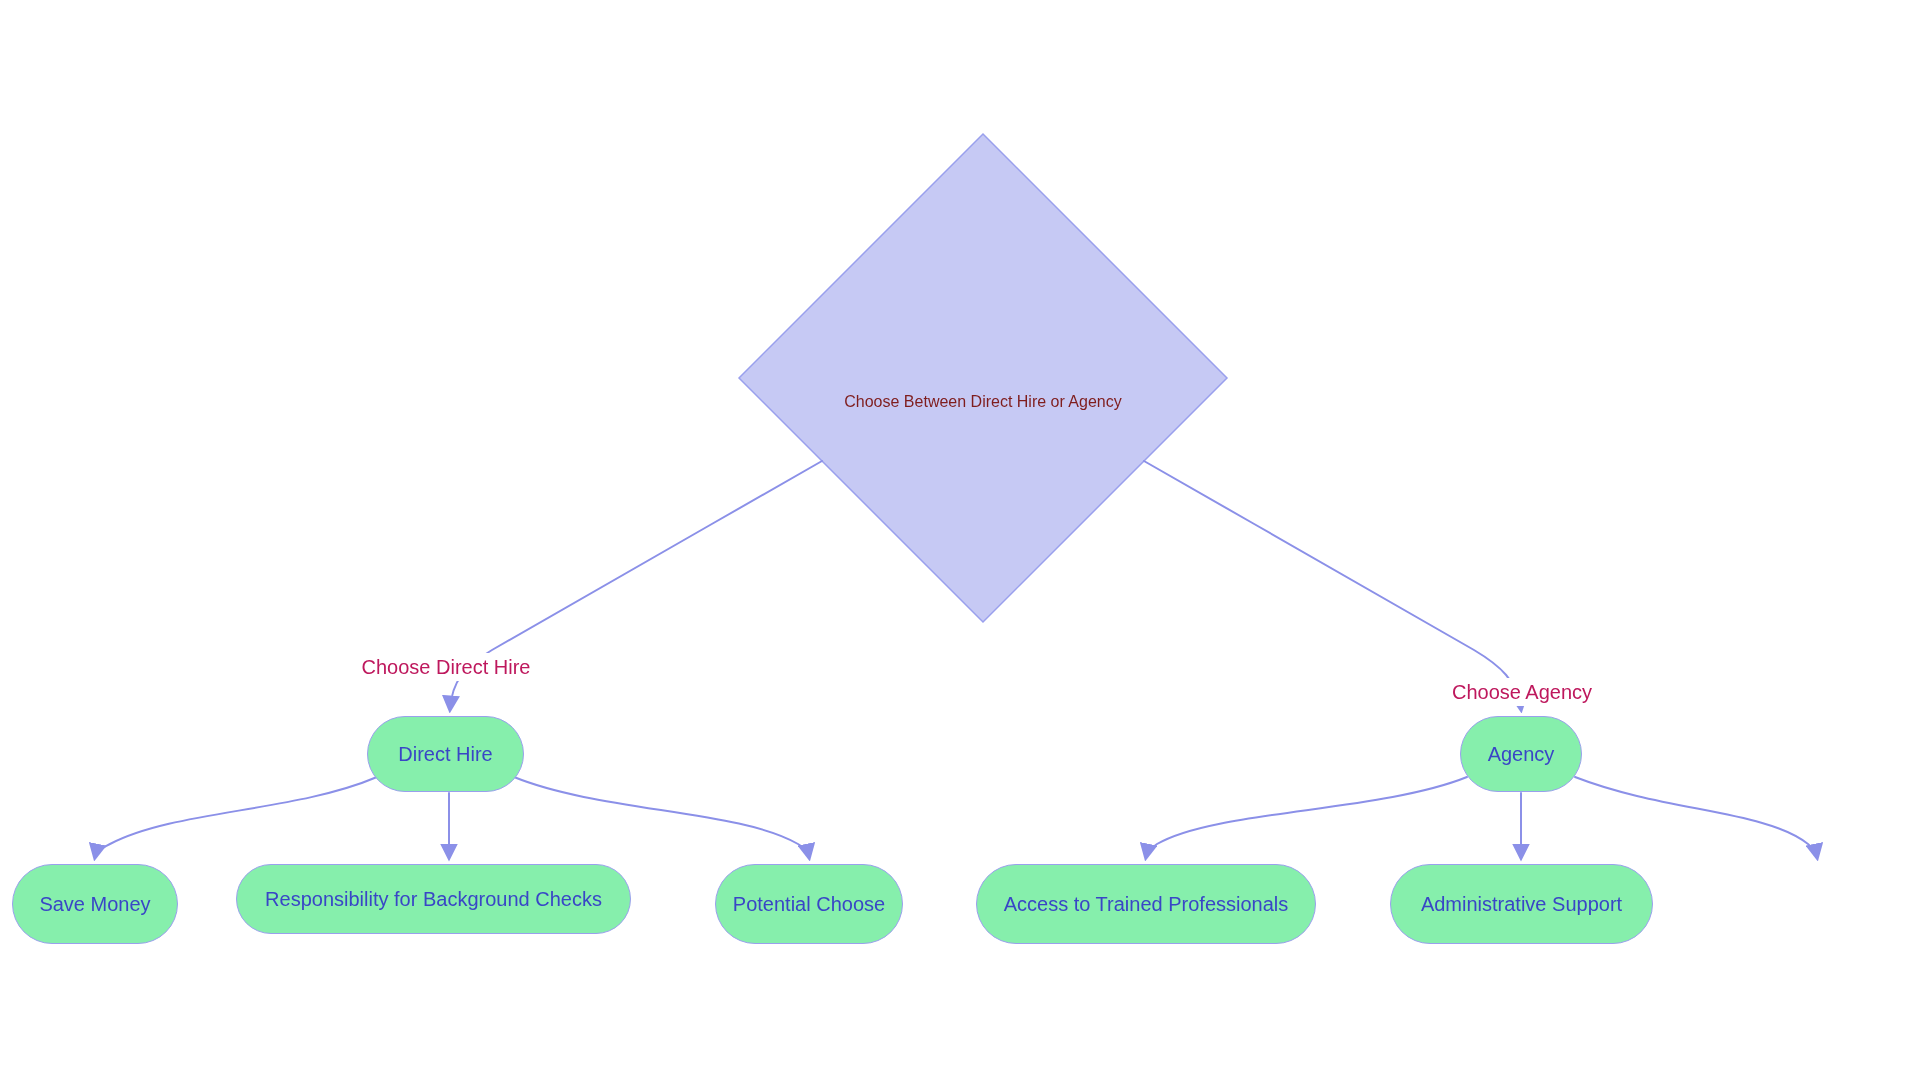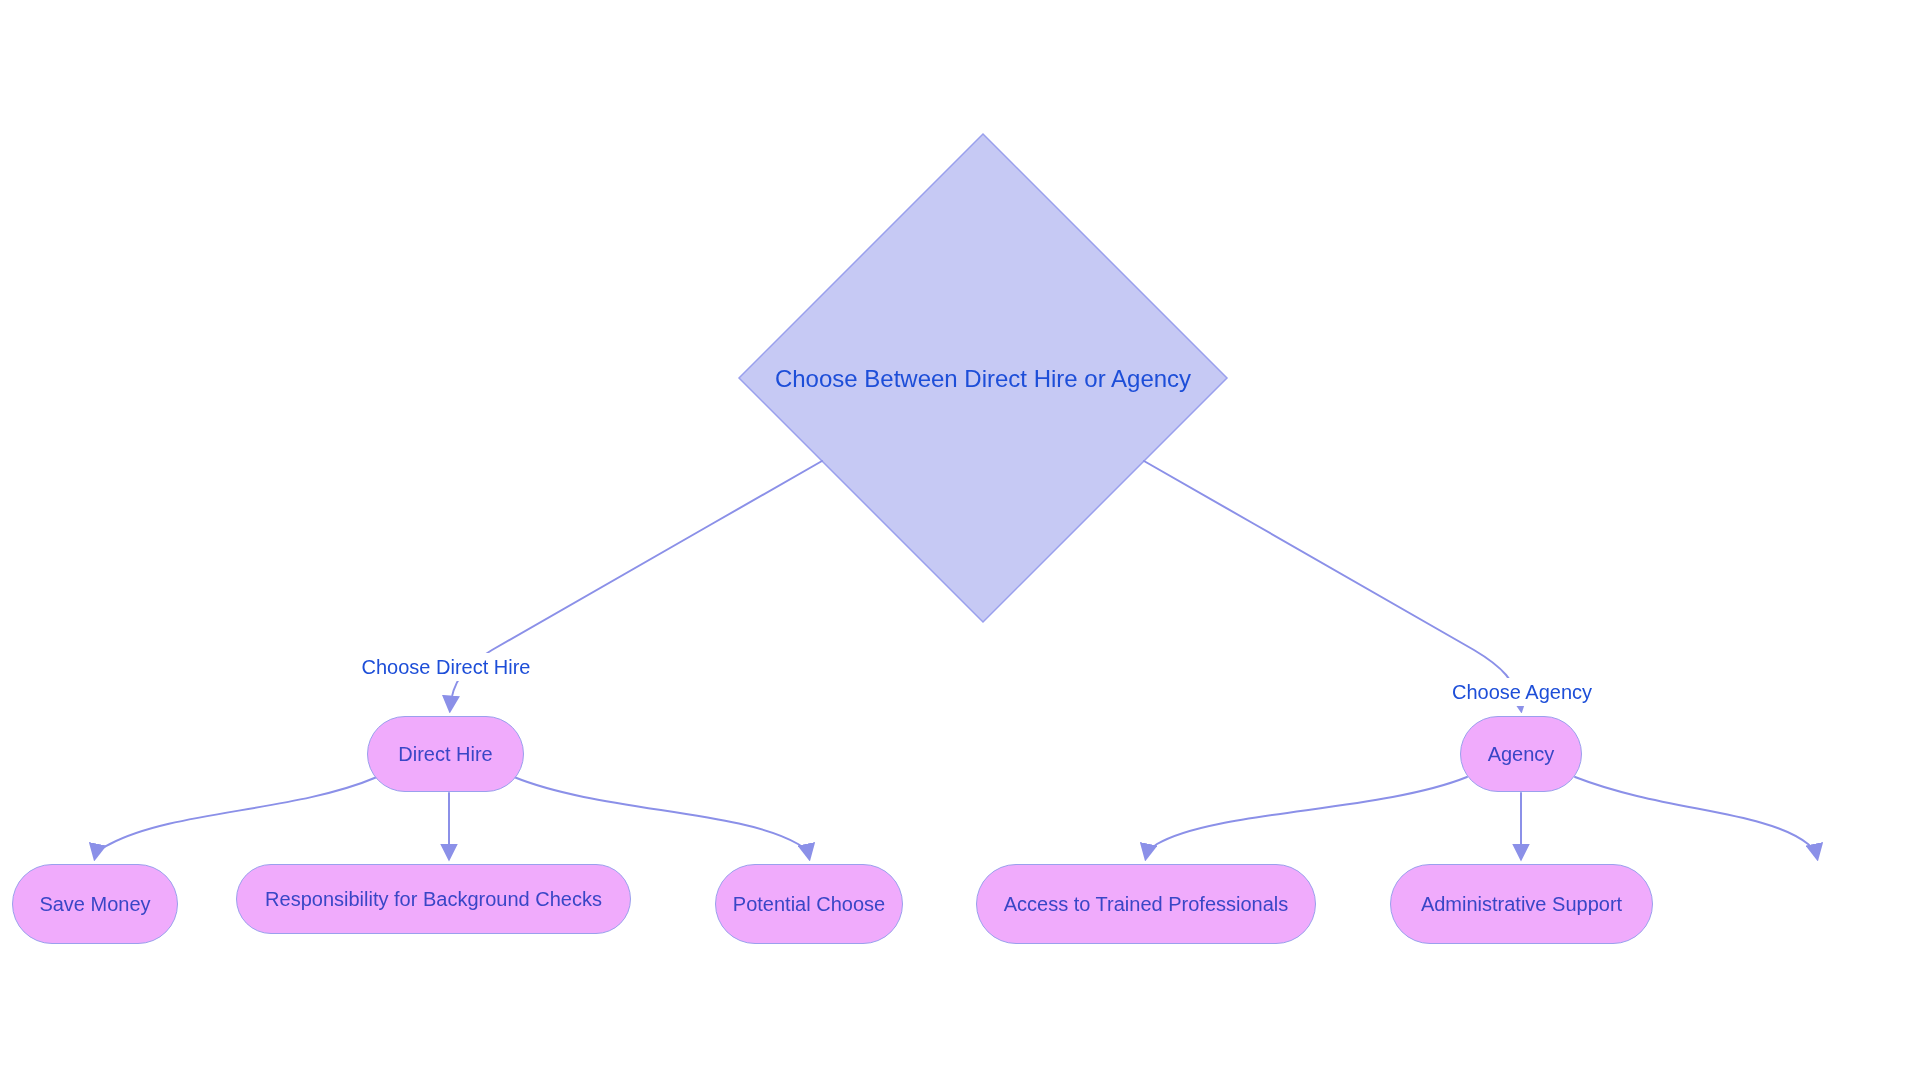--- a/index.html
+++ b/index.html
@@ -27,46 +27,47 @@
     fill: none;
     stroke: #8b90e8;
     stroke-width: 2;
     stroke-linecap: round;
   }
   .node {
     position: absolute;
     display: flex;
     align-items: center;
     justify-content: center;
-    background: #f0abfc;
+    background: #86efac;
     border: 1.5px solid #9aa0ed;
     border-radius: 40px;
     color: #3946c6;
     font-size: 20px;
     line-height: 1.2;
     text-align: center;
     box-sizing: border-box;
     z-index: 2;
     white-space: nowrap;
   }
   .diamond-label {
     position: absolute;
-    color: #1d4ed8;
-    font-size: 24px;
+    color: #7f1d1d;
+    font-size: 16px;
     text-align: center;
     z-index: 2;
     white-space: nowrap;
+    margin-top: 28px;
   }
   .edge-label {
     position: absolute;
     display: flex;
     align-items: center;
     justify-content: center;
     background: #ffffff;
-    color: #1d4ed8;
+    color: #be185d;
     font-size: 20px;
     text-align: center;
     z-index: 3;
     white-space: nowrap;
   }
 </style>
 </head>
 <body>
 
 <div id="stage">

